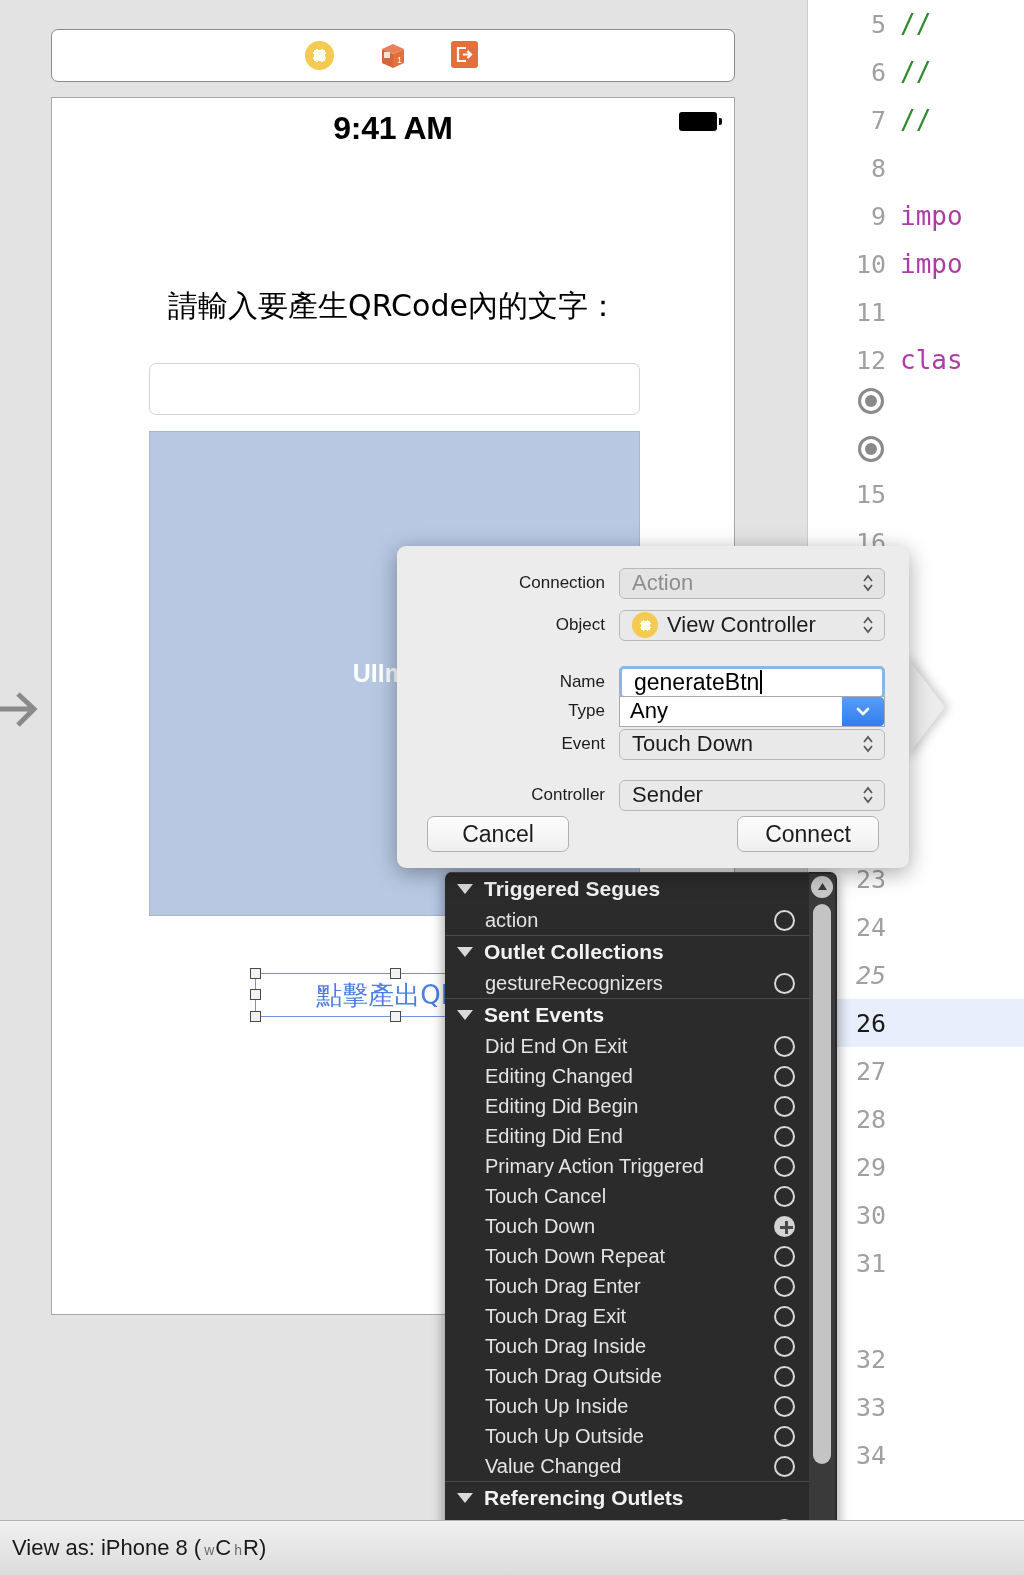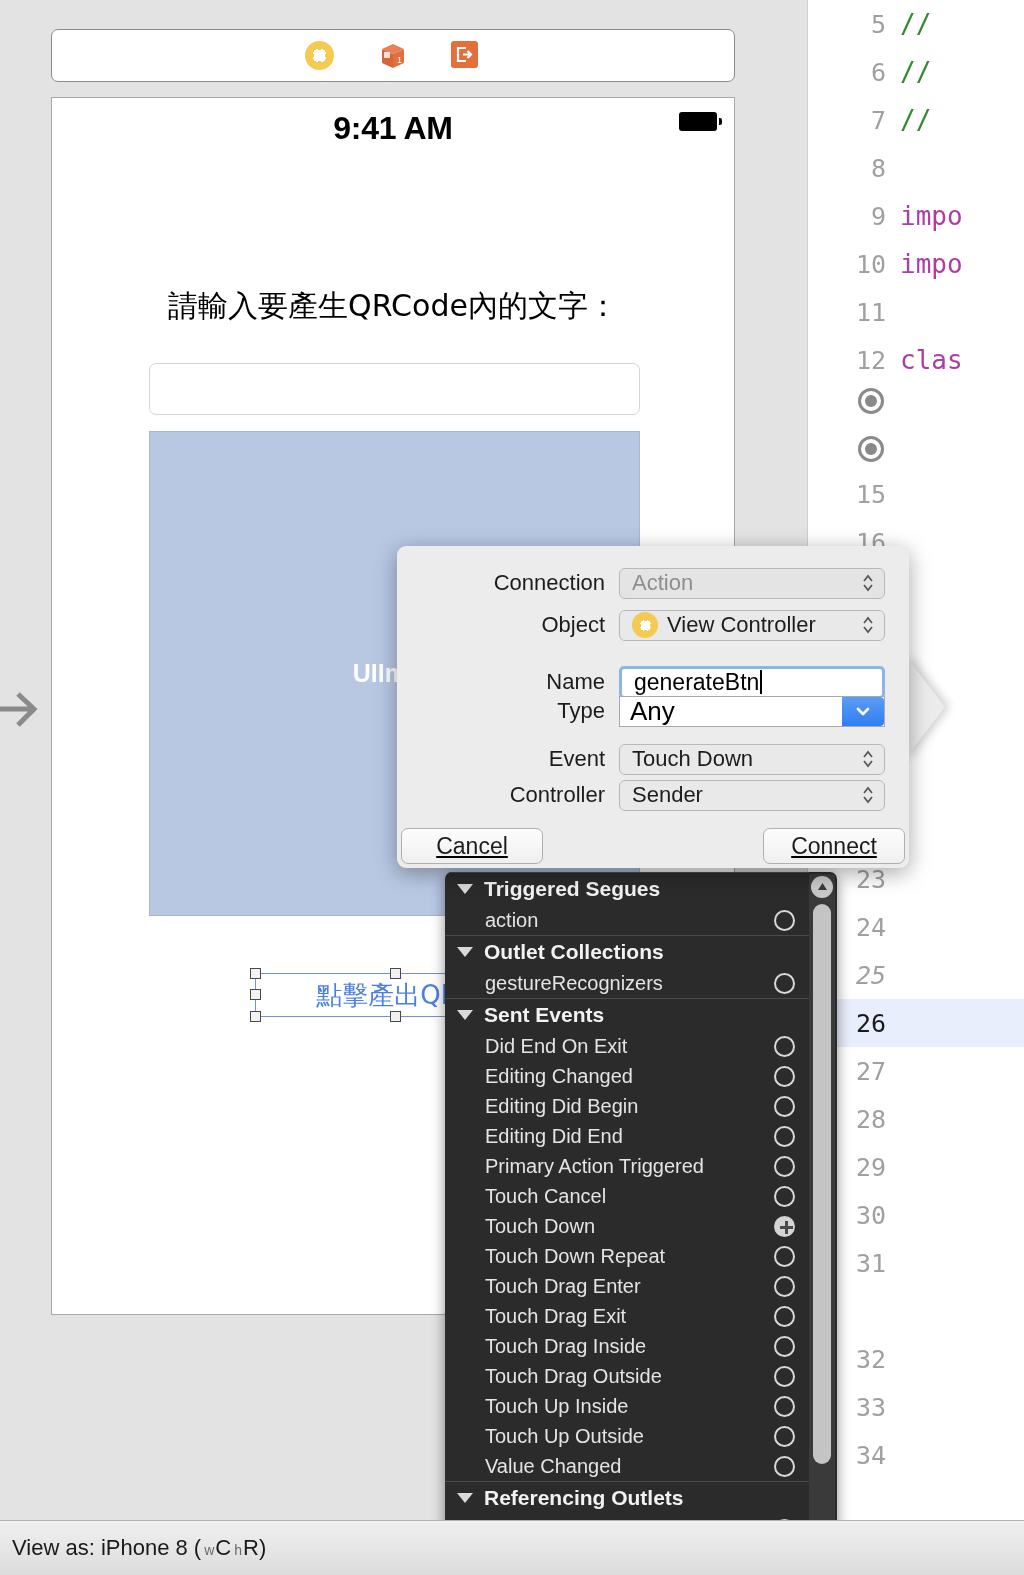--- a/index.html
+++ b/index.html
@@ -263,21 +263,21 @@
     border-bottom: 52px solid transparent;
     border-left: 40px solid #ececec;
     filter: drop-shadow(4px 0 5px rgba(0,0,0,.2));
   }
   .pop-row {
     position: absolute; left: 0; width: 100%; height: 32px;
     display: flex; align-items: center;
   }
   .pop-label {
     width: 222px; text-align: right; padding-right: 14px;
-    font-size: 22px; color: #1c1c1c;
+    font-size: 17px; color: #1c1c1c;
   }
   .pop-ctrl { position: relative; }
 
   .sel-box {
     width: 266px; height: 31px;
     background: #e9e9e9;
     border: 1px solid #b8b8b8;
     border-radius: 6px;
     display: flex; align-items: center;
     padding-left: 12px;
@@ -309,35 +309,34 @@
   }
   .caret {
     display: inline-block; width: 2px; height: 24px;
     background: #000; margin-left: 1px;
   }
   .combo {
     width: 266px; height: 31px;
     background: #ffffff;
     border: 1px solid #a9a9a9;
     display: flex; align-items: center;
-    font-size: 26px; color: #000;
+    font-size: 22px; color: #000;
     position: relative; overflow: hidden;
   }
   .combo .cval { padding-left: 10px; flex: 1; }
   .combo .cbtn {
     width: 42px; height: 100%;
     background: linear-gradient(to bottom,#5b9cf6,#2f7ef0);
     display: flex; align-items: center; justify-content: center;
     border-radius: 0 4px 4px 0;
   }
   .pop-buttons {
-    position: absolute; left: 0; bottom: 4px; width: 100%;
+    position: absolute; left: 0; bottom: 16px; width: 100%;
     display: flex; justify-content: space-between;
-    padding: 0 4px;
-    text-decoration: underline;
+    padding: 0 30px;
   }
   .pop-btn {
     min-width: 142px; height: 36px;
     background: linear-gradient(to bottom,#fdfdfd,#efefef);
     border: 1px solid #b0b0b0; border-radius: 7px;
     font-size: 23px; color: #1c1c1c;
     display: flex; align-items: center; justify-content: center;
     cursor: pointer;
   }
 </style>
@@ -645,21 +644,21 @@
             <div class="combo">
               <span class="cval">Any</span>
               <span class="cbtn">
                 <svg width="20" height="20" viewBox="0 0 20 20">
                   <path d="M5 8 L10 13 L15 8" stroke="#ffffff" stroke-width="2.6" fill="none" stroke-linecap="round" stroke-linejoin="round"></path>
                 </svg>
               </span>
             </div>
           </div>
         </div>
-        <div class="pop-row" style="top: 197px;">
+        <div class="pop-row" style="top: 182px;">
           <div class="pop-label">Event</div>
           <div class="pop-ctrl">
             <div class="sel-box">
               <span>Touch Down</span>
               <svg class="stepper" viewBox="0 0 14 22">
                 <path d="M3 9 L7 4 L11 9" stroke="#5a5a5a" stroke-width="1.8" fill="none"></path>
                 <path d="M3 13 L7 18 L11 13" stroke="#5a5a5a" stroke-width="1.8" fill="none"></path>
               </svg>
             </div>
           </div>

